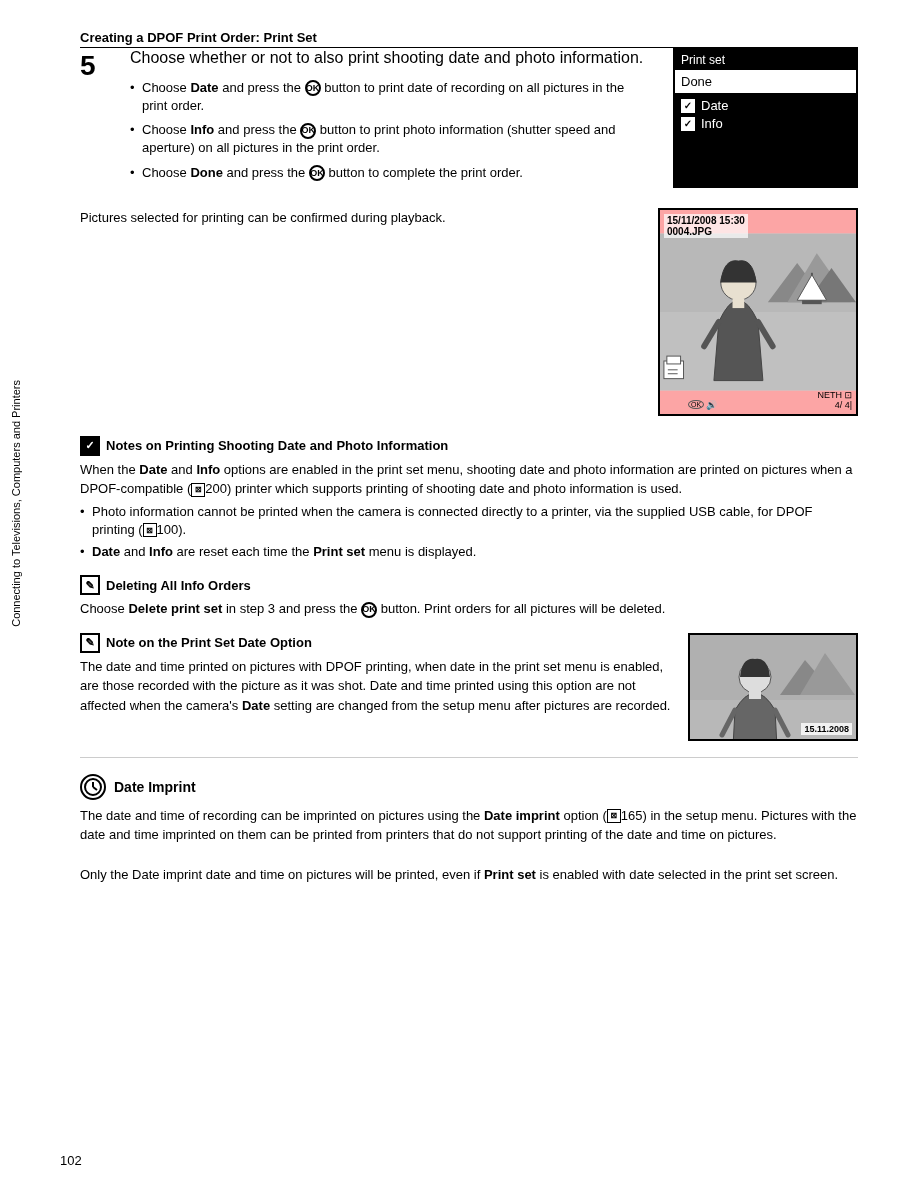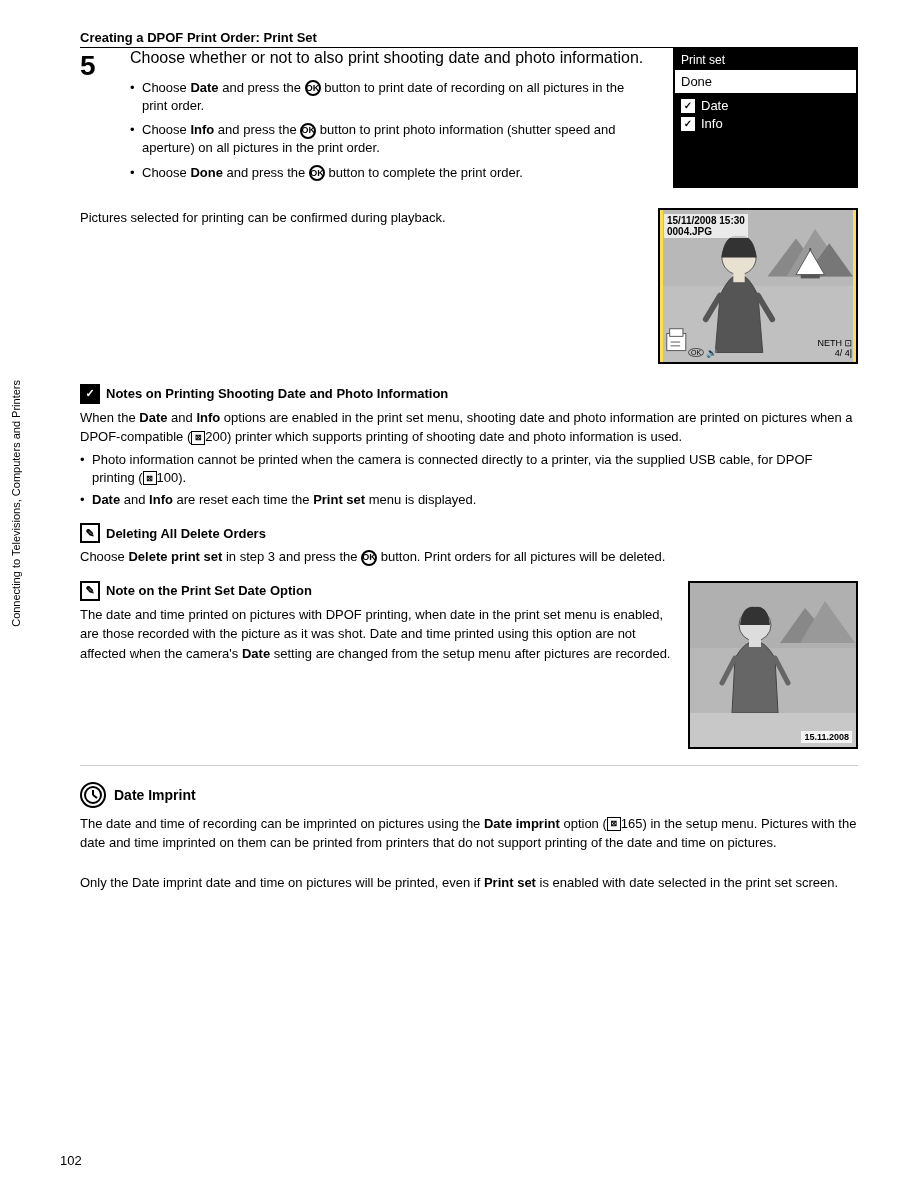--- a/index.html
+++ b/index.html
@@ -144,23 +144,23 @@
     .camera-screen {
       width: 200px;
       min-width: 200px;
       border: 2px solid #000;
       background: #fff;
       position: relative;
       overflow: hidden;
     }
 
     .camera-screen-inner {
-      background: #fde047;
-      position: relative;
-      height: 152px;
+      background: #fca5a5;
+      position: relative;
+      height: 204px;
     }
 
     .camera-top-info {
       position: absolute;
       top: 4px;
       left: 4px;
       font-size: 10px;
       font-weight: bold;
       background: rgba(255,255,255,0.7);
       padding: 1px 3px;
@@ -245,21 +245,21 @@
     }
 
     .note-with-image .note-text-part {
       flex: 1;
     }
 
     .small-camera-screen {
       width: 170px;
       min-width: 170px;
       border: 2px solid #000;
-      height: 168px;
+      height: 108px;
       background: #c8c8c8;
       position: relative;
       overflow: hidden;
     }
 
     .small-camera-bottom {
       position: absolute;
       bottom: 4px;
       right: 4px;
       font-size: 9px;
@@ -458,21 +458,21 @@
       <ul class="note-bullets">
         <li>Photo information cannot be printed when the camera is connected directly to a printer, via the supplied USB cable, for DPOF printing (<span class="ref-icon">⊠</span>100).</li>
         <li><b>Date</b> and <b>Info</b> are reset each time the <b>Print set</b> menu is displayed.</li>
       </ul>
     </div>
   </div>
 
   <div class="note-section">
     <div class="note-header">
       <div class="note-icon note-icon-pencil">✎</div>
-      <span>Deleting All Delete Orders</span>
+      <span>Deleting All Info Orders</span>
     </div>
     <div class="note-body">
       Choose <b>Delete print set</b> in step 3 and press the <span class="ok-circle" style="display:inline-flex;width:16px;height:16px;border:2px solid #000;border-radius:50%;font-size:9px;align-items:center;justify-content:center;font-weight:bold;">OK</span> button. Print orders for all pictures will be deleted.
     </div>
   </div>
 
   <div class="note-with-image">
     <div class="note-text-part">
       <div class="note-header">
         <div class="note-icon note-icon-pencil">✎</div>

